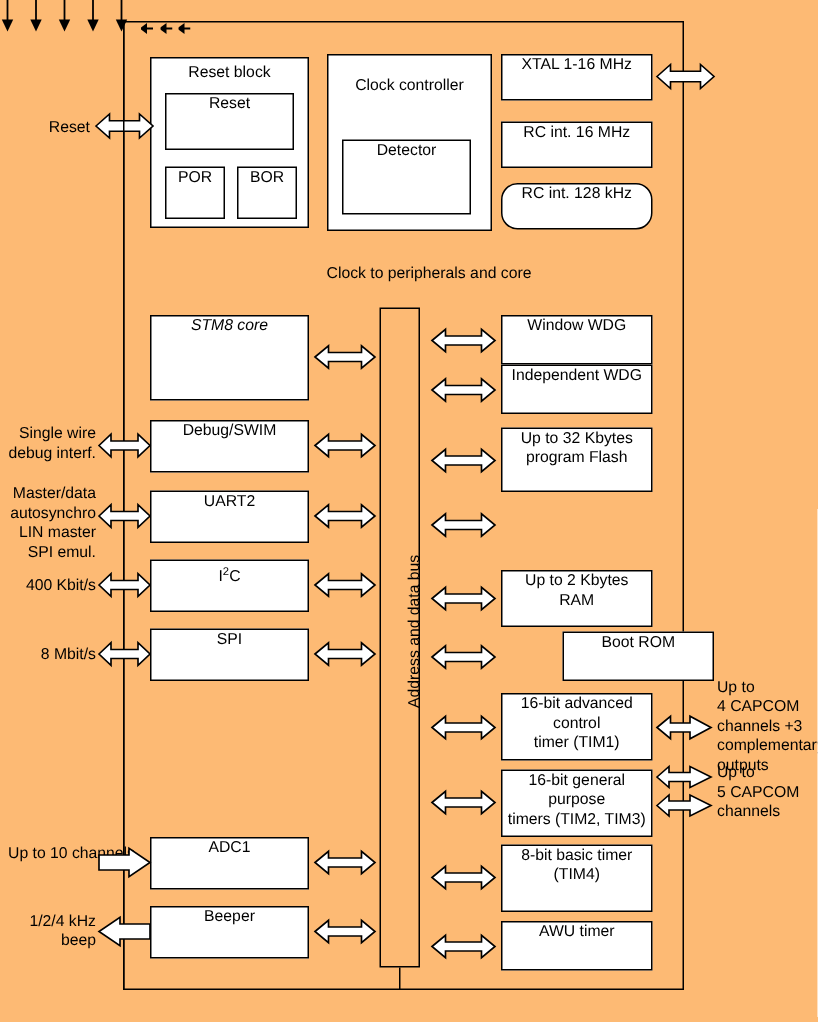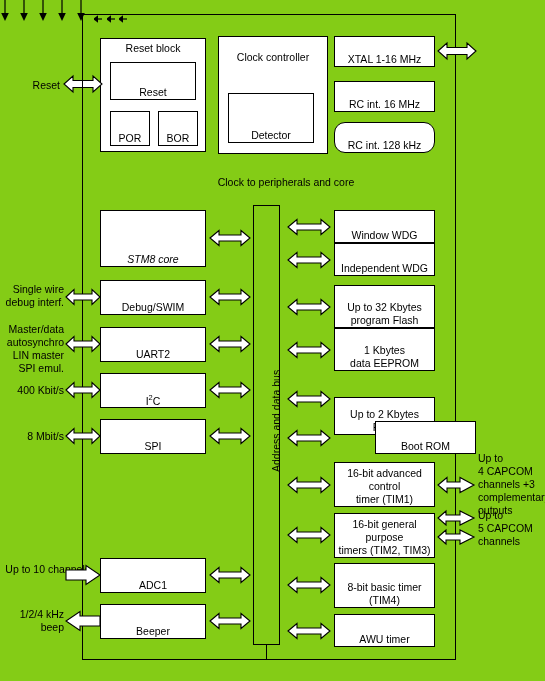--- a/index.html
+++ b/index.html
@@ -6,30 +6,30 @@
   html,body{margin:0;padding:0;background:#ffffff;}
   body{
     font-family:"Liberation Sans","DejaVu Sans",sans-serif;
     color:#000000;
   }
   #stage{
     position:relative;
     width:545px;
     height:681px;
     overflow:hidden;
-    background:#84cc16;
+    background:#fdba74;
   }
   
   .box{
     position:absolute;
     border:1.3px solid #000;
     background:#fff;
     box-sizing:border-box;
     display:flex;
-    align-items:flex-end;
+    align-items:flex-start;
     justify-content:center;
     text-align:center;
     font-size:10.5px;
     line-height:13px;
     color:#000;
   }
   .box.label-top{
     align-items:flex-start;
     padding-top:3px;
   }
@@ -240,25 +240,21 @@
   <div class="box" style="left:334px;top:210px;width:101px;height:33px;">
     <span>Window WDG</span>
   </div>
   <div class="box" style="left:334px;top:243px;width:101px;height:33px;">
     <span>Independent WDG</span>
   </div>
   <div class="box" style="left:334px;top:285px;width:101px;height:43px;">
     <span style="white-space: pre-line;">Up to 32 Kbytes
 program Flash</span>
   </div>
-  <div class="box" style="left:334px;top:328px;width:101px;height:43px;">
-    <span style="white-space: pre-line;">1 Kbytes
-data EEPROM</span>
-  </div>
-  <div class="box" style="left:334px;top:380px;width:101px;height:38px;margin-top:17px;">
+  <div class="box" style="left:334px;top:380px;width:101px;height:38px;">
     <span style="white-space: pre-line;">Up to 2 Kbytes
 RAM</span>
   </div>
   <div class="box" style="left:334px;top:421px;width:101px;height:33px;margin-left:41px;">
     <span>Boot ROM</span>
   </div>
   <div class="box" style="left:334px;top:462px;width:101px;height:45px;">
     <span style="white-space: pre-line;">16-bit advanced control
 timer (TIM1)</span>
   </div>

